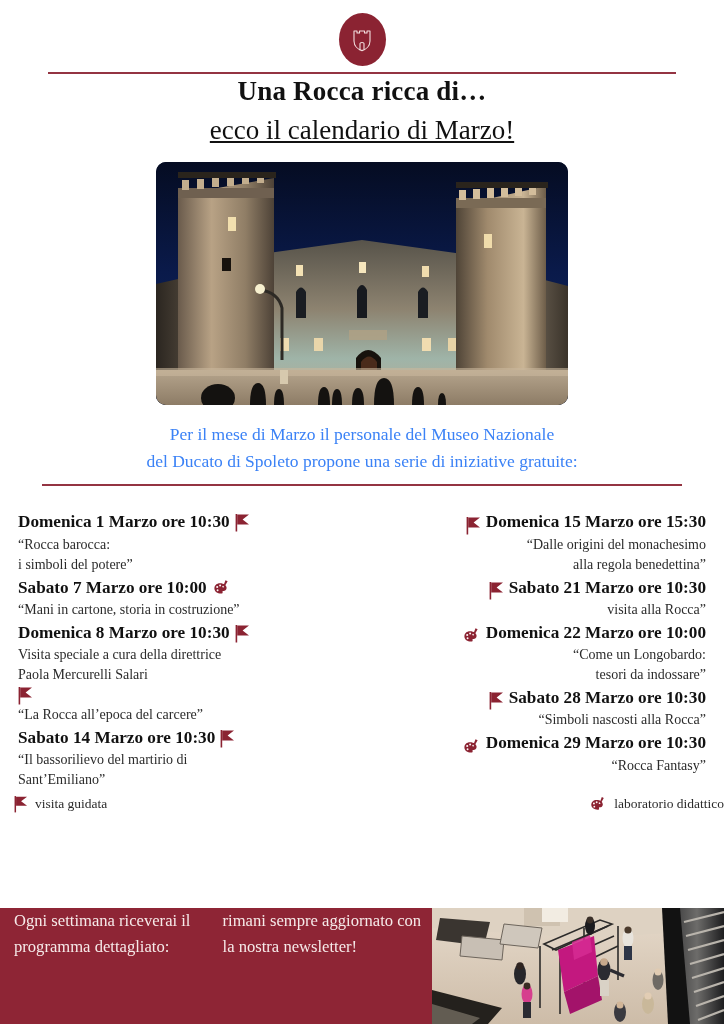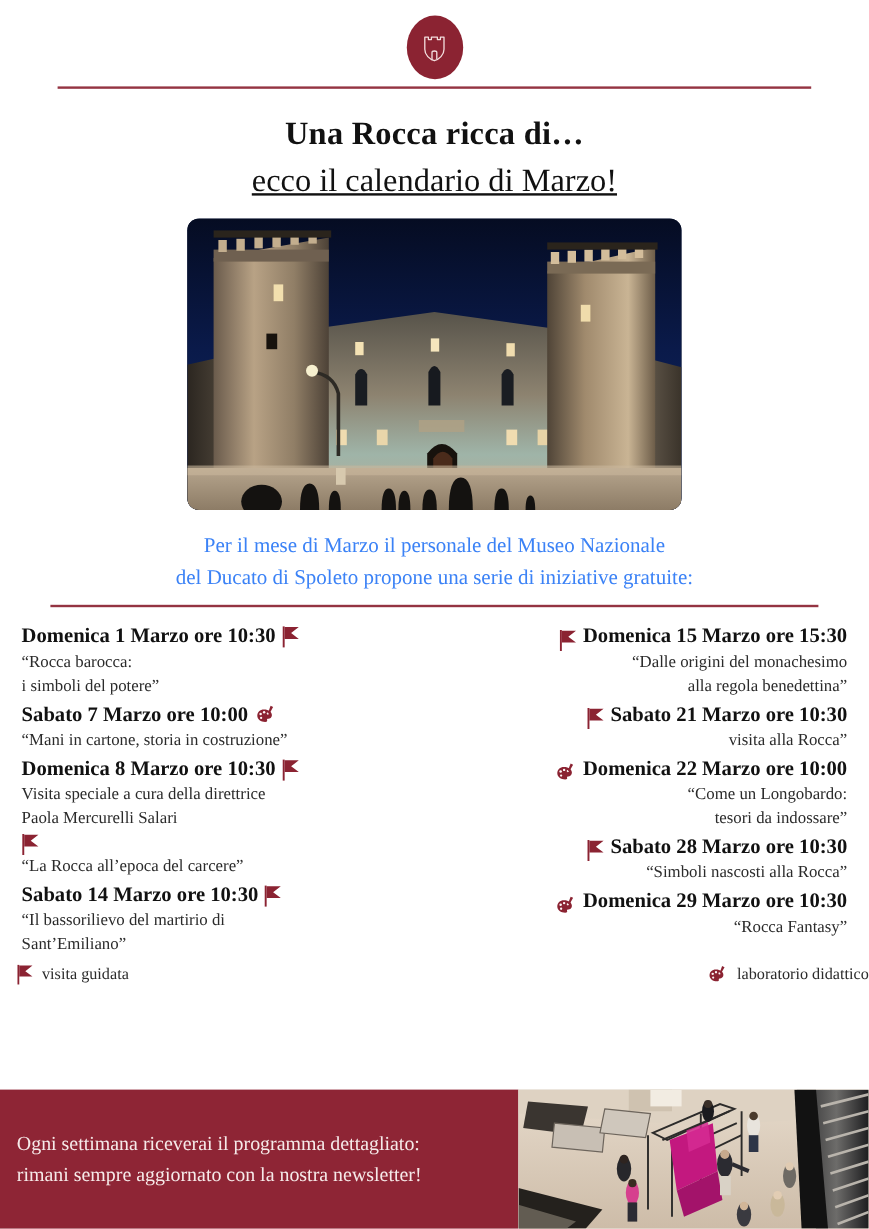--- a/index.html
+++ b/index.html
@@ -50,21 +50,20 @@
   .rule-top {
     margin: 6px 48px 0 48px;
   }
   .rule-mid {
     margin: 10px 42px 0 42px;
   }
 
   
   .headline {
     text-align: center;
-    padding-top: 20px;
   }
   .headline .line1 {
     font-size: 27px;
     font-weight: bold;
     letter-spacing: .2px;
     line-height: 1.28;
     color: #111;
   }
   .headline .line2 {
     font-size: 27px;
@@ -98,20 +97,21 @@
     font-size: 17.5px;
     line-height: 1.52;
     color: #3b82f6;
   }
 
   
   .columns {
     display: flex;
     padding: 12px 18px 0 18px;
     gap: 0;
+    margin-top: 12px;
   }
   .col { width: 50%; }
   .col-left  { text-align: left; }
   .col-right { text-align: right; }
 
   .ev-date {
     font-size: 17.2px;
     font-weight: bold;
     color: #111;
     line-height: 1.42;
@@ -164,21 +164,21 @@
     bottom: 0;
     width: 724px;
     height: 116px;
     display: flex;
   }
   .banner-text {
     width: 432px;
     background: #8e2535;
     color: #f6eae9;
     display: flex;
-    flex-direction: column;
+    flex-direction: row;
     justify-content: center;
     padding-left: 14px;
     font-size: 16.6px;
     line-height: 1.58;
   }
   .banner-photo {
     width: 292px;
     background: #d8cbbd;
     overflow: hidden;
     position: relative;

